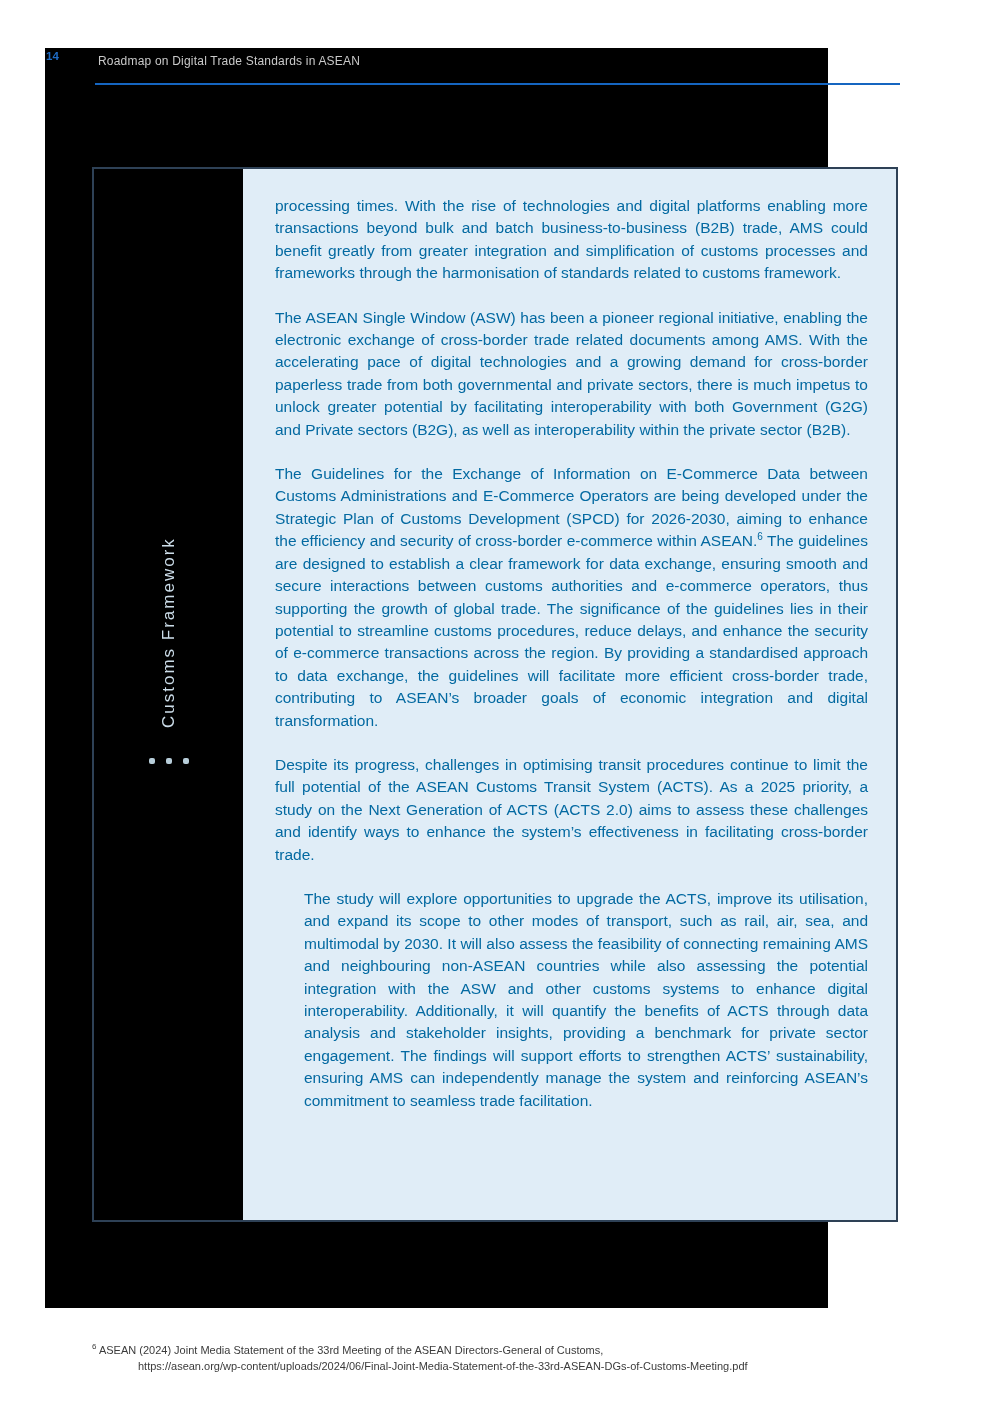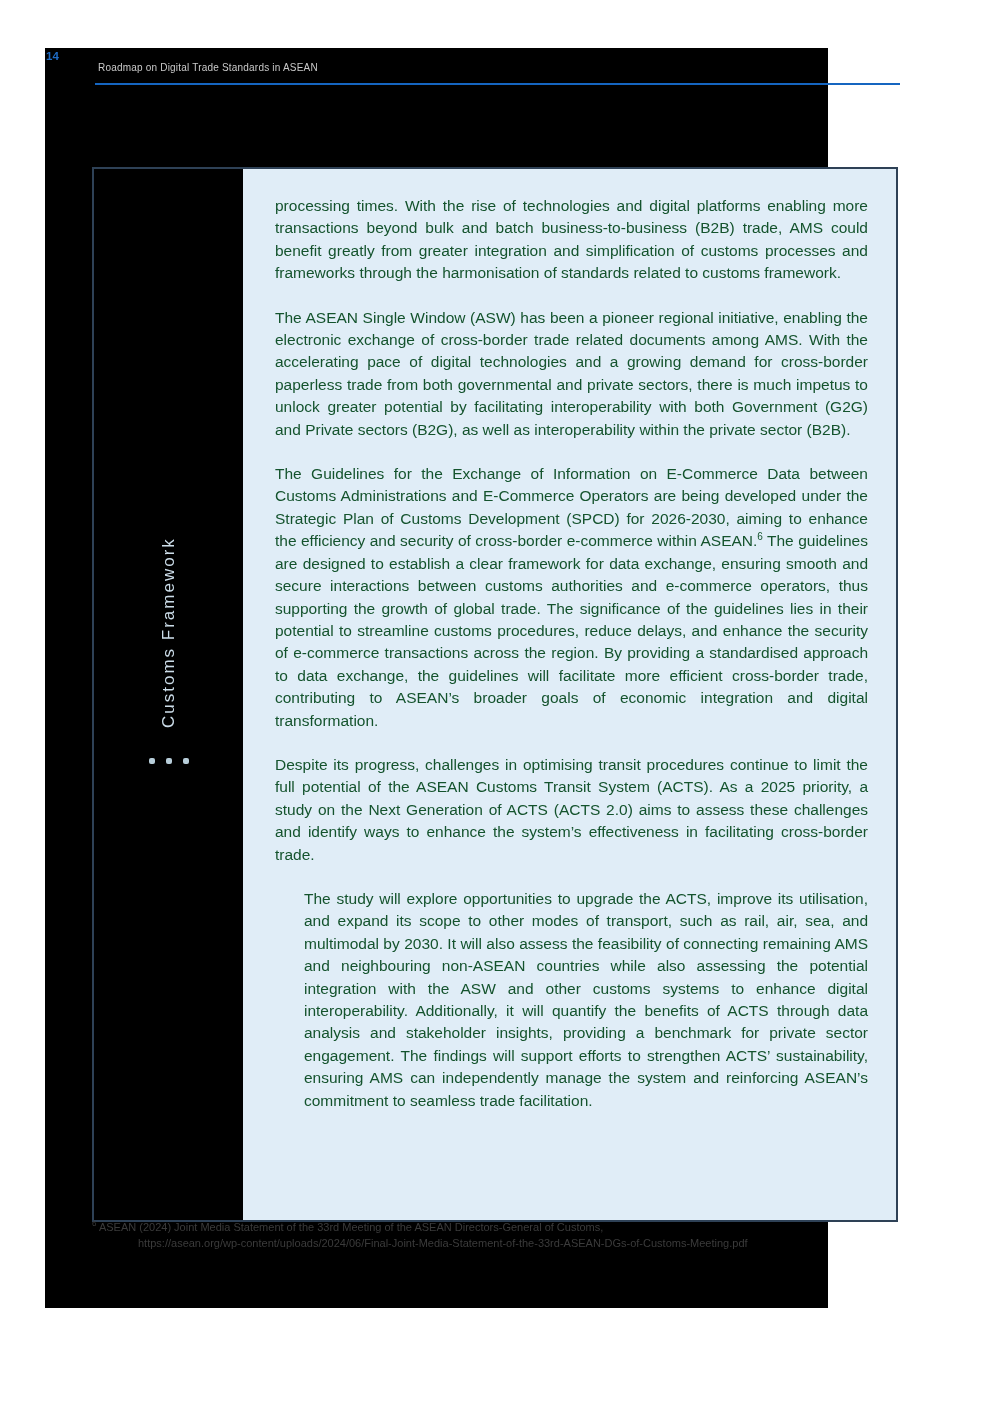--- a/index.html
+++ b/index.html
@@ -1,37 +1,37 @@
 <!DOCTYPE html>
 <html><head>
 <meta charset="utf-8">
 <style>
   html,body{margin:0;padding:0;background:#ffffff;}
   .page{position:relative;width:992px;height:1403px;background:#ffffff;overflow:hidden;
         font-family:"Liberation Sans","DejaVu Sans",sans-serif;}
   .band{position:absolute;left:45px;top:48px;width:783px;height:1260px;background:#000000;}
   .page-number{position:absolute;left:1px;top:2px;font-size:11.5px;font-weight:bold;color:#1f6cc5;}
-  .header-title{position:absolute;left:53px;top:14px;font-size:10px;color:#c9c9c9;letter-spacing:0.2px;}
+  .header-title{position:absolute;left:53px;top:6px;font-size:12px;color:#c9c9c9;letter-spacing:0.2px;}
   .header-rule{position:absolute;left:50px;top:35px;width:805px;height:2px;background:#1565c0;}
   .content-box{position:absolute;left:47px;top:119px;width:802px;height:1051px;
                border:2px solid #2e4156;display:flex;background:#000000;}
   .side-col{position:relative;width:149px;flex:0 0 149px;background:#000000;}
   .vertical-label{position:absolute;left:0;top:364px;width:100%;height:200px;
                   display:flex;align-items:center;justify-content:center;
                   writing-mode:vertical-rl;transform:rotate(180deg);
                   font-size:17px;letter-spacing:2px;color:#cbdce8;}
   .section-dots{position:absolute;left:0;top:589px;width:100%;display:flex;
                 justify-content:center;gap:11px;}
   .dot{width:6px;height:6px;border-radius:2px;background:#b7cdd9;}
   .text-col{flex:1 1 auto;background:#e0edf7;padding:26px 28px 26px 32px;box-sizing:border-box;}
-  .text-col p{margin:0 0 22px 0;font-size:15.5px;line-height:22.4px;color:#14532d;
+  .text-col p{margin:0 0 22px 0;font-size:15.5px;line-height:22.4px;color:#0369a1;
               text-align:justify;}
   .text-col p:last-child{margin-bottom:0;margin-left:29px;}
   .text-col sup{font-size:10px;line-height:0;}
-  .footnote{position:absolute;left:47px;top:1172px;width:700px;
+  .footnote{position:absolute;left:47px;top:1295px;width:700px;
             font-size:11px;line-height:15.5px;color:#3b3b3b;}
   .footnote sup{font-size:8px;line-height:0;}
   .footnote-url{color:#3b3b3b;text-decoration:none;padding-left:46px;}
 </style>
 </head>
 <body>
 
 <div class="page">
   <div class="band">
 

